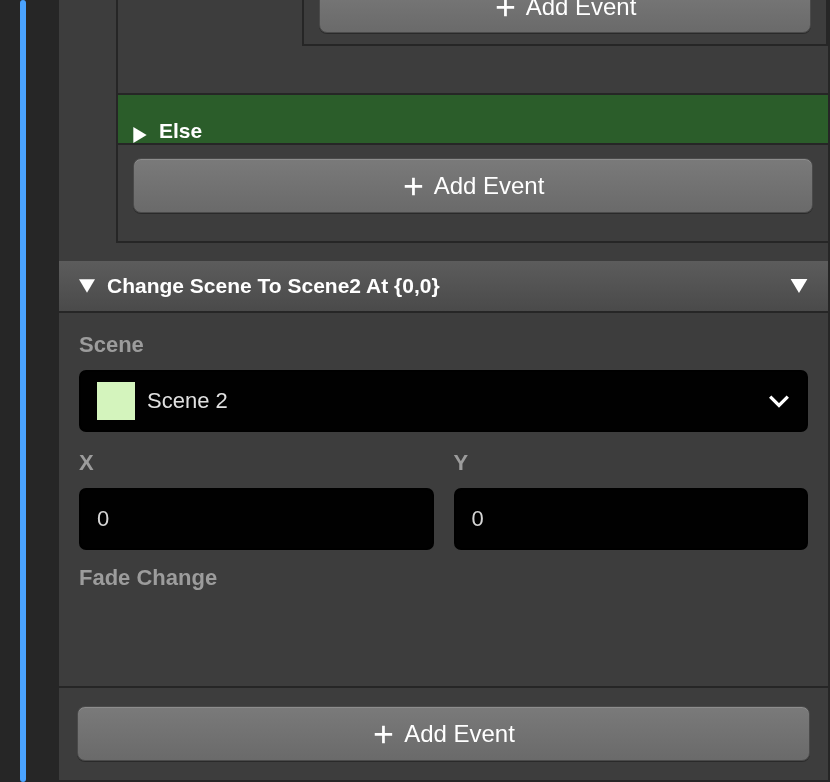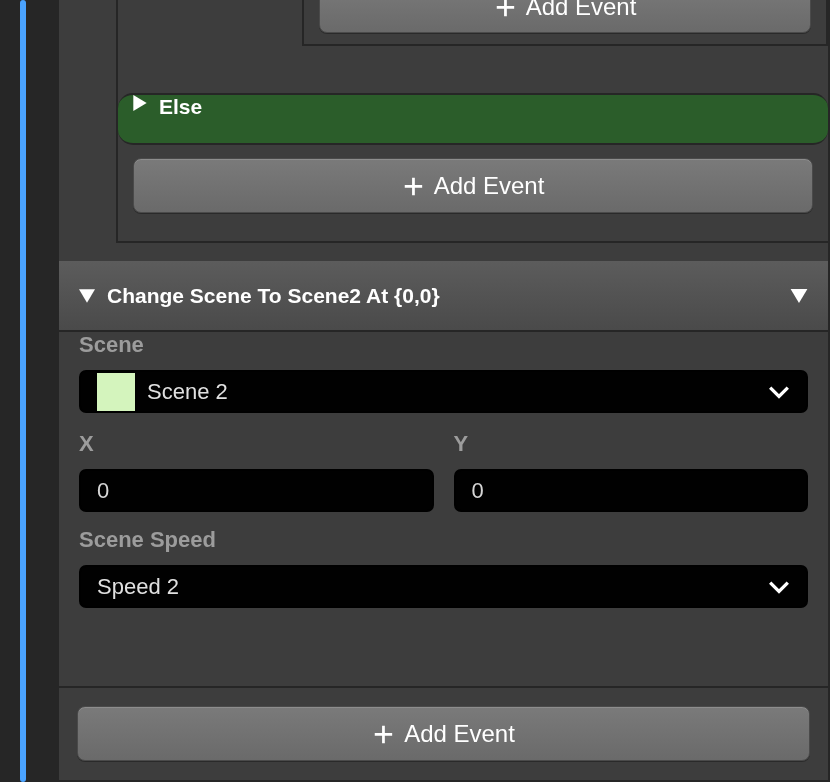--- a/index.html
+++ b/index.html
@@ -46,37 +46,36 @@
     background: #3d3d3d;
   }
   .inner-card .btn-add {
     position: absolute; left: 15px; right: 15px; top: -19px;
     height: 52px;
   }
 
   .else-bar {
     position: absolute; left: 0; right: 0; top: 93px; height: 52px;
     background: #2b5d2a;
-    display: flex; align-items: flex-start;
+    display: flex; align-items: flex-end;
     padding-left: 15px;
     color: #fff; font-weight: 600; font-size: 21px;
     border-top: 2px solid #262626;
     border-bottom: 2px solid #262626;
-    border-radius: 15px;
   }
   .else-bar .tri { margin-right: 12px; }
 
   .else-body {
     position: absolute; left: 0; right: 0; top: 145px; bottom: 0;
     padding: 13px 15px 15px 15px;
   }
 
   
   .section-hdr {
-    position: absolute; left: 0; right: 0; top: 261px; height: 71px;
+    position: absolute; left: 0; right: 0; top: 261px; height: 52px;
     background: #525252;
     border-bottom: 2px solid #262626;
     display: flex; align-items: center;
     background: linear-gradient(#5c5c5c,#4a4a4a);
     color: #fff; font-weight: 600; font-size: 21px;
     padding: 0 20px;
   }
   .section-hdr .tri { margin-right: 12px; }
   .section-hdr .menu-caret { margin-left: auto; }
 
@@ -90,21 +89,21 @@
     border-top: 2px solid #262626;
     padding: 18px 18px;
   }
 
   .label { color: #9c9c9c; font-size: 22px; font-weight: 700; margin-bottom: 12px; }
 
   .field-row { display: flex; gap: 20px; margin-bottom: 15px; }
   .field-col { flex: 1; display: flex; flex-direction: column; }
 
   .select, .text-input, .dir-btn {
-    height: 43px;
+    height: 62px;
     background: #010101;
     border: 2px solid #000;
     border-radius: 7px;
     color: #e0e0e0;
     font-size: 22px;
     display: flex; align-items: center;
     padding: 0 16px;
     position: relative;
   }
   .select .swatch {
@@ -204,27 +203,21 @@
       <div class="field-col">
         <div class="label">Y</div>
         <div class="text-input">
           <span>0</span>
         </div>
       </div>
     </div>
 
     <div class="field-row" style="margin-bottom:0">
       <div class="field-col">
-        <div class="label">Scene Speed</div>
-        <div class="select">
-          <span>Speed 2</span>
-          <svg class="caret" width="22" height="14" viewBox="0 0 20 12" fill="none" stroke="#fff" stroke-width="3">
-              <path d="M2 2l8 8 8-8"></path>
-            </svg>
-        </div>
+        <div class="label">Fade Change</div>
       </div>
     </div>
 
   </div>
 
   <div class="outer-footer">
     <div class="btn-add">
       <svg width="22" height="22" viewBox="0 0 24 24" fill="#fff">
           <path d="M11 3h3v8h8v3h-8v8h-3v-8H3v-3h8z"></path>
         </svg>

